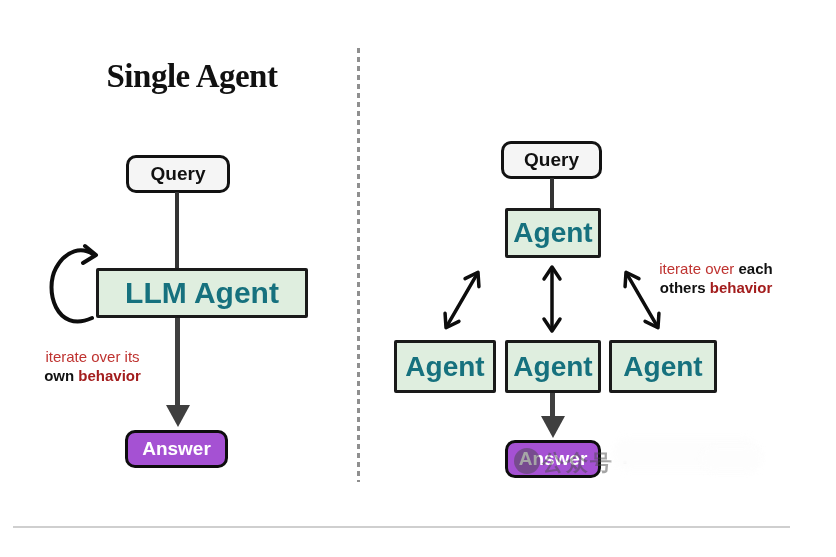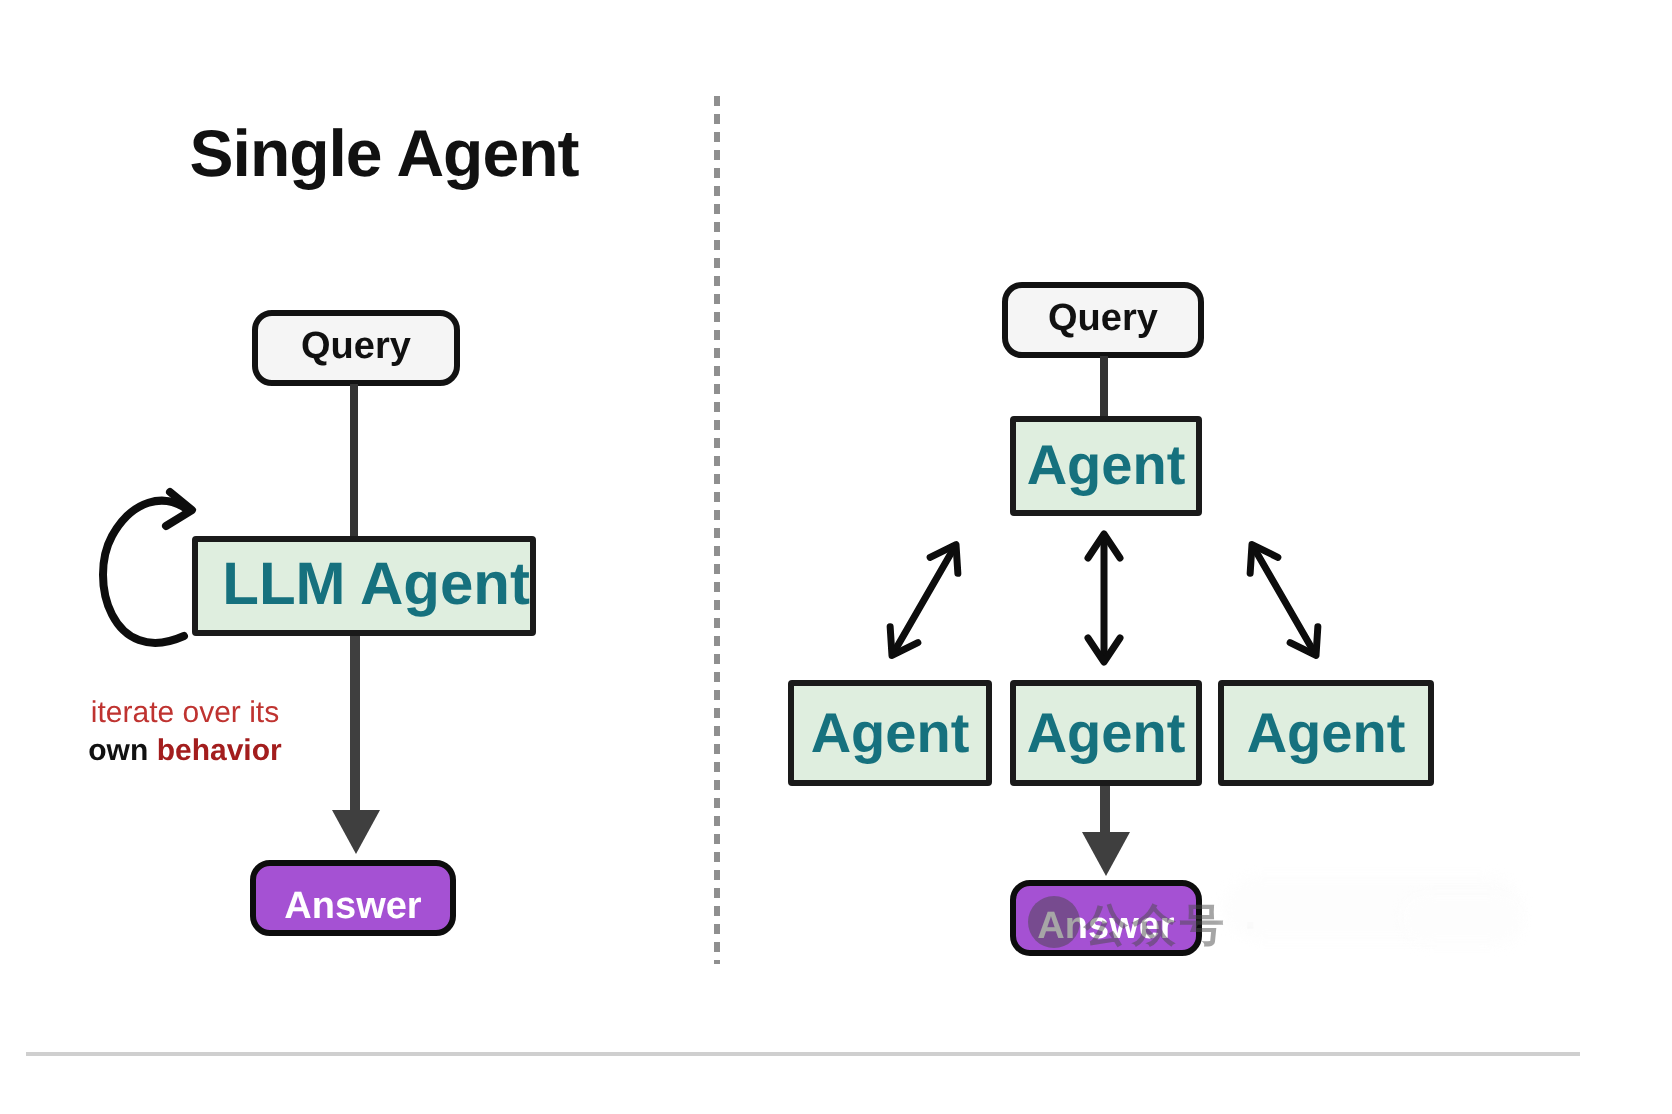--- a/index.html
+++ b/index.html
@@ -18,21 +18,21 @@
   .query-box{
     background:#f5f5f5;border:3px solid #121212;border-radius:10px;
     font-size:19px;color:#111;
   }
   .agent-box{
     background:#dfeedf;border:3px solid #1a1a1a;border-radius:2px;
     color:#16717e;
   }
   .answer-box{
     background:#a551d3;border:3px solid #0d0d0d;border-radius:10px;
-    font-size:19px;color:#ffffff;align-items:flex-end;
+    font-size:19px;color:#ffffff;
   }
   .vline{background:#333;}
   .thick-line{background:#3f3f3f;}
   .arrowhead-down{
     width:0;height:0;border-left:12px solid transparent;border-right:12px solid transparent;
     border-top:22px solid #3f3f3f;
   }
   .caption{font-size:15px;line-height:1.25;text-align:center;}
   .cap-red{color:#bf3330;}
   .cap-black-bold{color:#111;font-weight:bold;}
@@ -52,36 +52,36 @@
   .wm-smudge{
     background:rgba(253,253,253,0.97);border-radius:18px;filter:blur(3px);
   }
   svg{display:block;}
 </style>
 </head>
 <body>
 
 <div id="canvas">
 
-  <div class="abs title" style="left:57px;top:58px;width:270px;">Single Agent</div>
+  <div class="abs title" style="left:57px;top:58px;width:270px;font-family:Liberation Serif, serif;">Single Agent</div>
 
   <div class="abs box query-box" style="left:126px;top:155px;width:104px;height:38px;">
     <span>Query</span>
   </div>
 
   <div class="abs vline" style="left:175px;top:192px;width:4px;height:77px;"></div>
 
   <span class="abs" style="left:42px;top:242px;">
     <svg width="58" height="88" viewBox="0 0 58 88">
       <path d="M 50 76 C 14 92, 2 48, 14 26 C 24 8, 40 4, 52 13" fill="none" stroke="#0d0d0d" stroke-width="4" stroke-linecap="round"></path>
       <path d="M 43 4 L 54 13 L 41 21" fill="none" stroke="#0d0d0d" stroke-width="4" stroke-linecap="round" stroke-linejoin="round"></path>
     </svg>
   </span>
 
-  <div class="abs box agent-box" style="left:96px;top:268px;width:172px;height:50px;font-size:30px;justify-content:flex-end;">
+  <div class="abs box agent-box" style="left:96px;top:268px;width:212px;height:50px;font-size:30px;">
     <span>LLM Agent</span>
   </div>
 
   <div class="abs caption" style="left:20px;top:348px;width:145px;text-align:center;">
     <span class="cap-red">iterate over its</span><br>
     <span class="cap-black-bold">own</span>
     <span class="cap-red-bold">behavior</span>
   </div>
 
   <div class="abs thick-line" style="left:175px;top:318px;width:5px;height:90px;"></div>
@@ -119,20 +119,26 @@
     </svg>
   </span>
   <span class="abs" style="left:628px;top:263px;transform:rotate(-30deg);">
     <svg width="28" height="74" viewBox="0 0 28 74">
       <line x1="14" y1="7" x2="14" y2="67" stroke="#0d0d0d" stroke-width="3.5" stroke-linecap="round"></line>
       <path d="M 6 17 L 14 5 L 22 17" fill="none" stroke="#0d0d0d" stroke-width="3.5" stroke-linecap="round" stroke-linejoin="round"></path>
       <path d="M 6 57 L 14 69 L 22 57" fill="none" stroke="#0d0d0d" stroke-width="3.5" stroke-linecap="round" stroke-linejoin="round"></path>
     </svg>
   </span>
 
+  <div class="abs caption" style="left:640px;top:260px;width:152px;">
+    <span class="cap-red">iterate over</span>
+    <span class="cap-black-bold">each</span><br>
+    <span class="cap-black-bold">others</span>
+    <span class="cap-red-bold">behavior</span>
+  </div>
 
   <div class="abs box agent-box" style="left:394px;top:340px;width:102px;height:53px;font-size:28px;">
     <span>Agent</span>
   </div>
   <div class="abs box agent-box" style="left:505px;top:340px;width:96px;height:53px;font-size:28px;">
     <span>Agent</span>
   </div>
   <div class="abs box agent-box" style="left:609px;top:340px;width:108px;height:53px;font-size:28px;">
     <span>Agent</span>
   </div>

